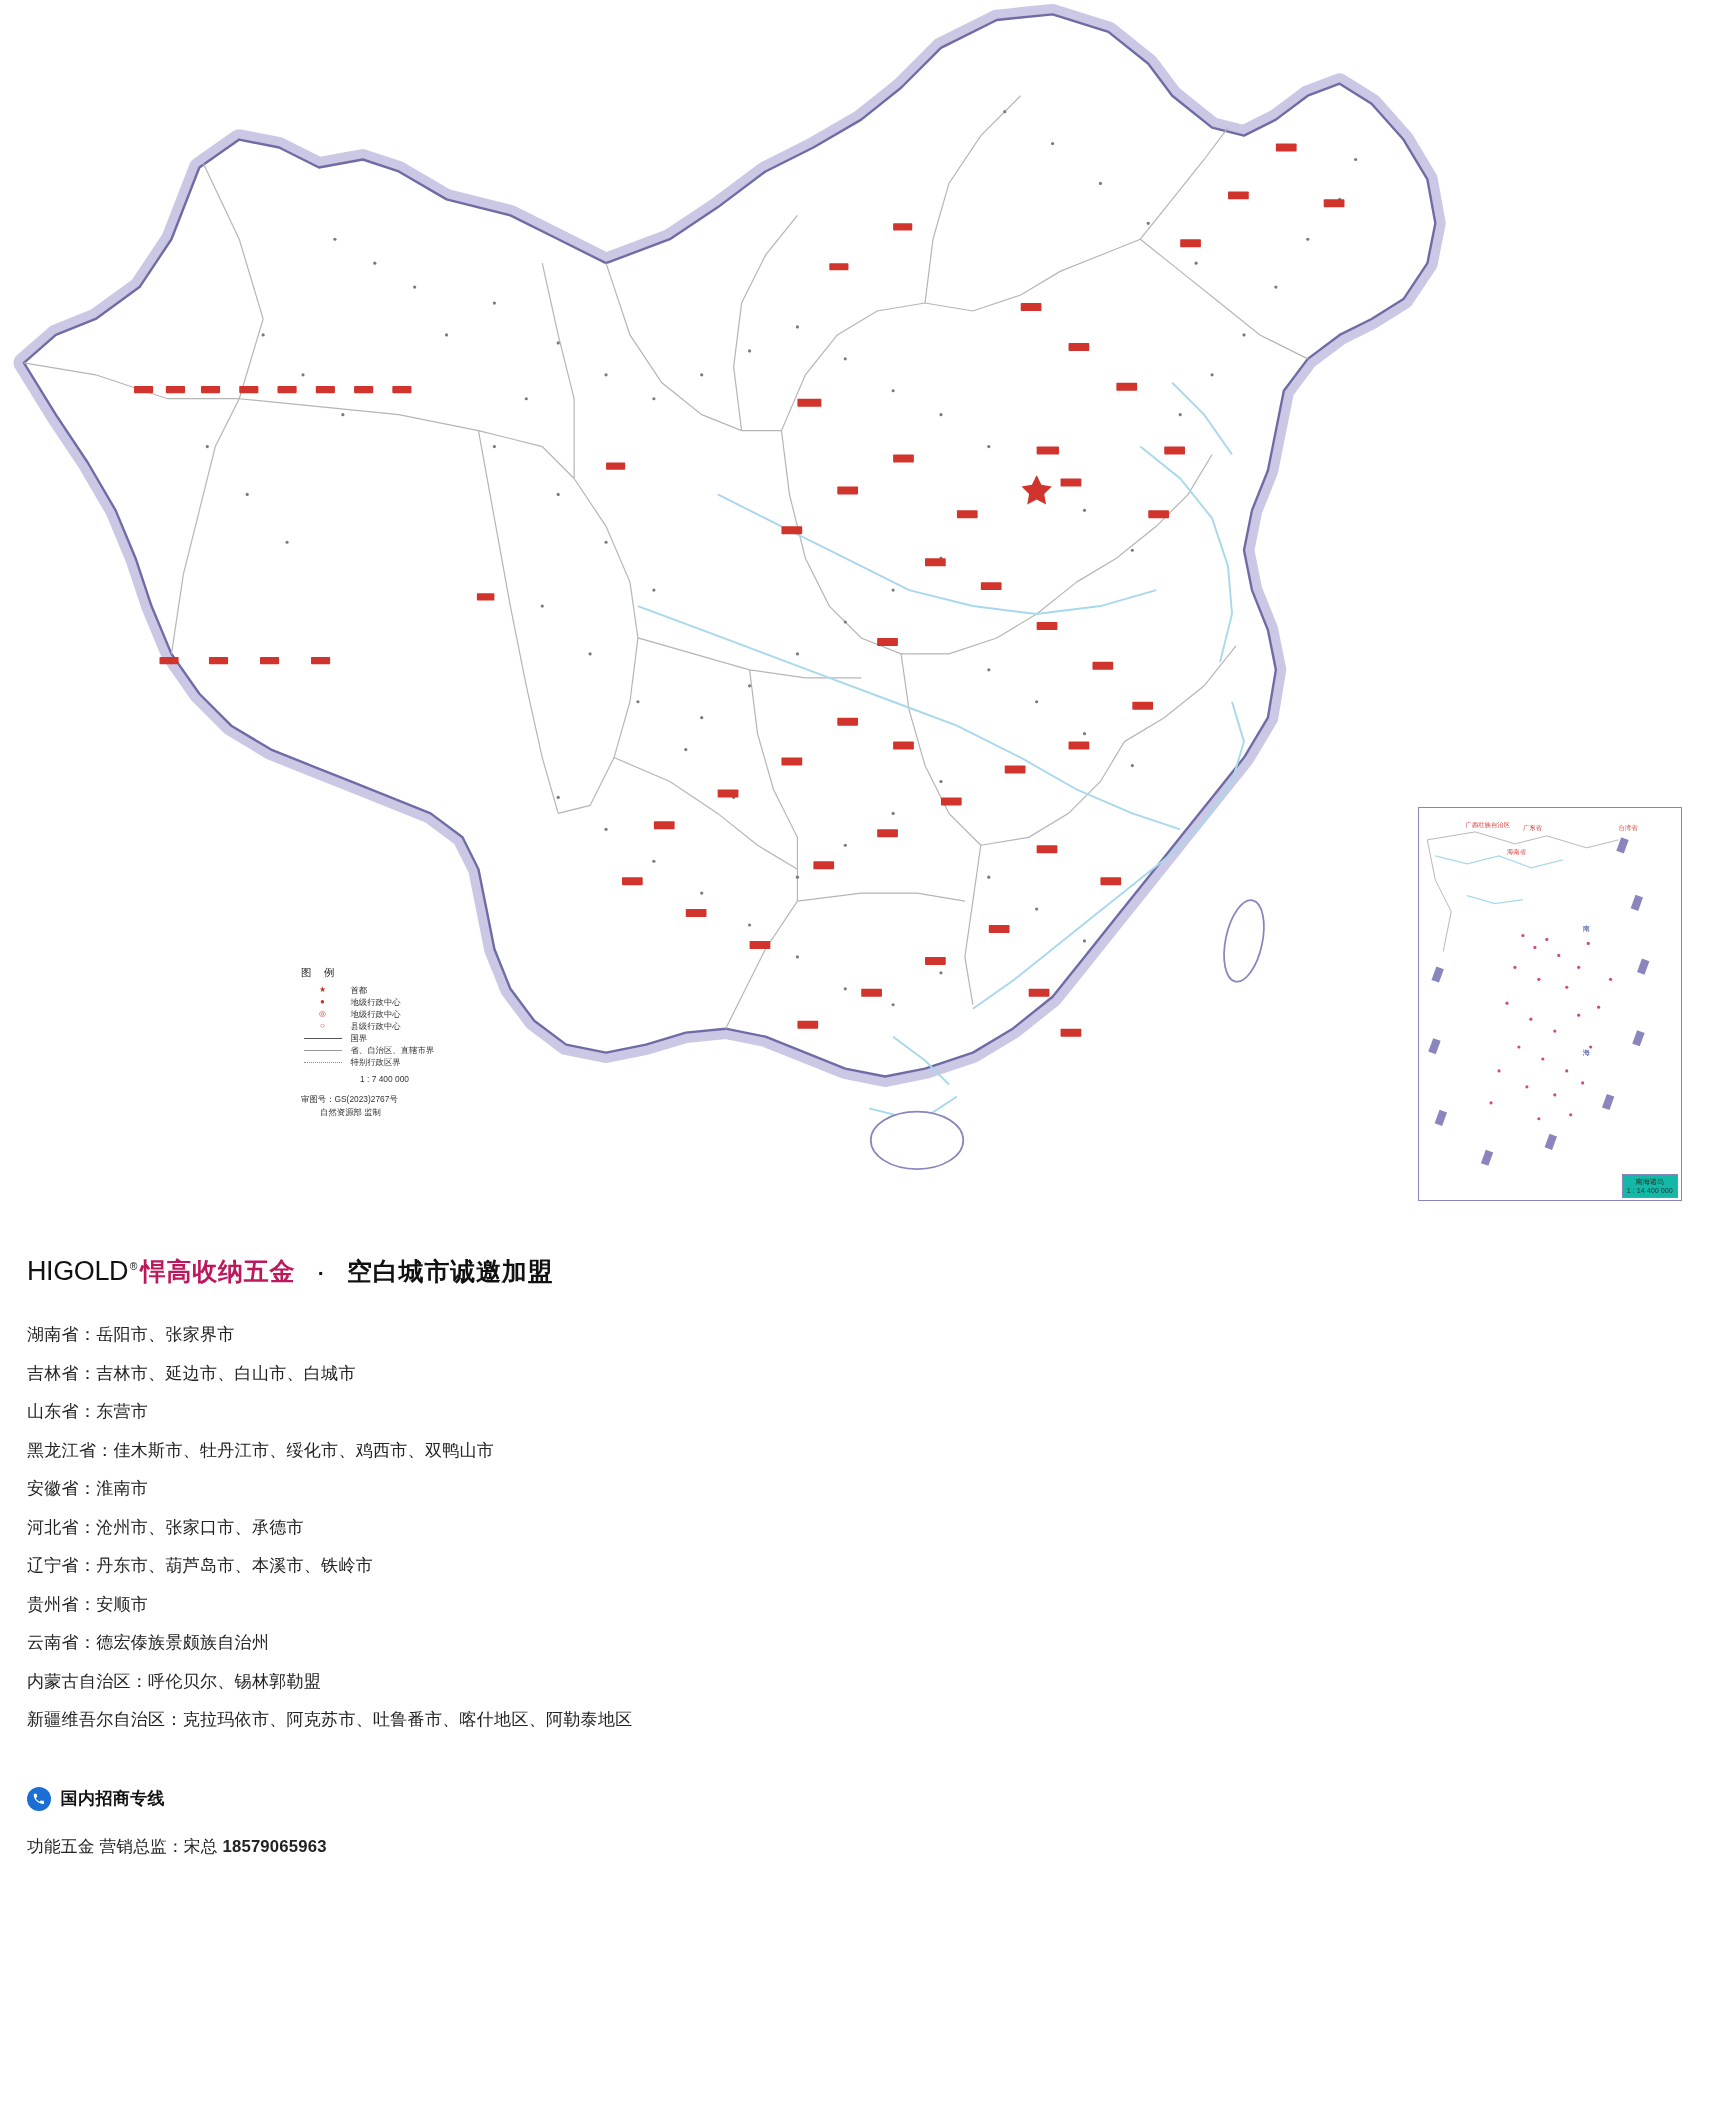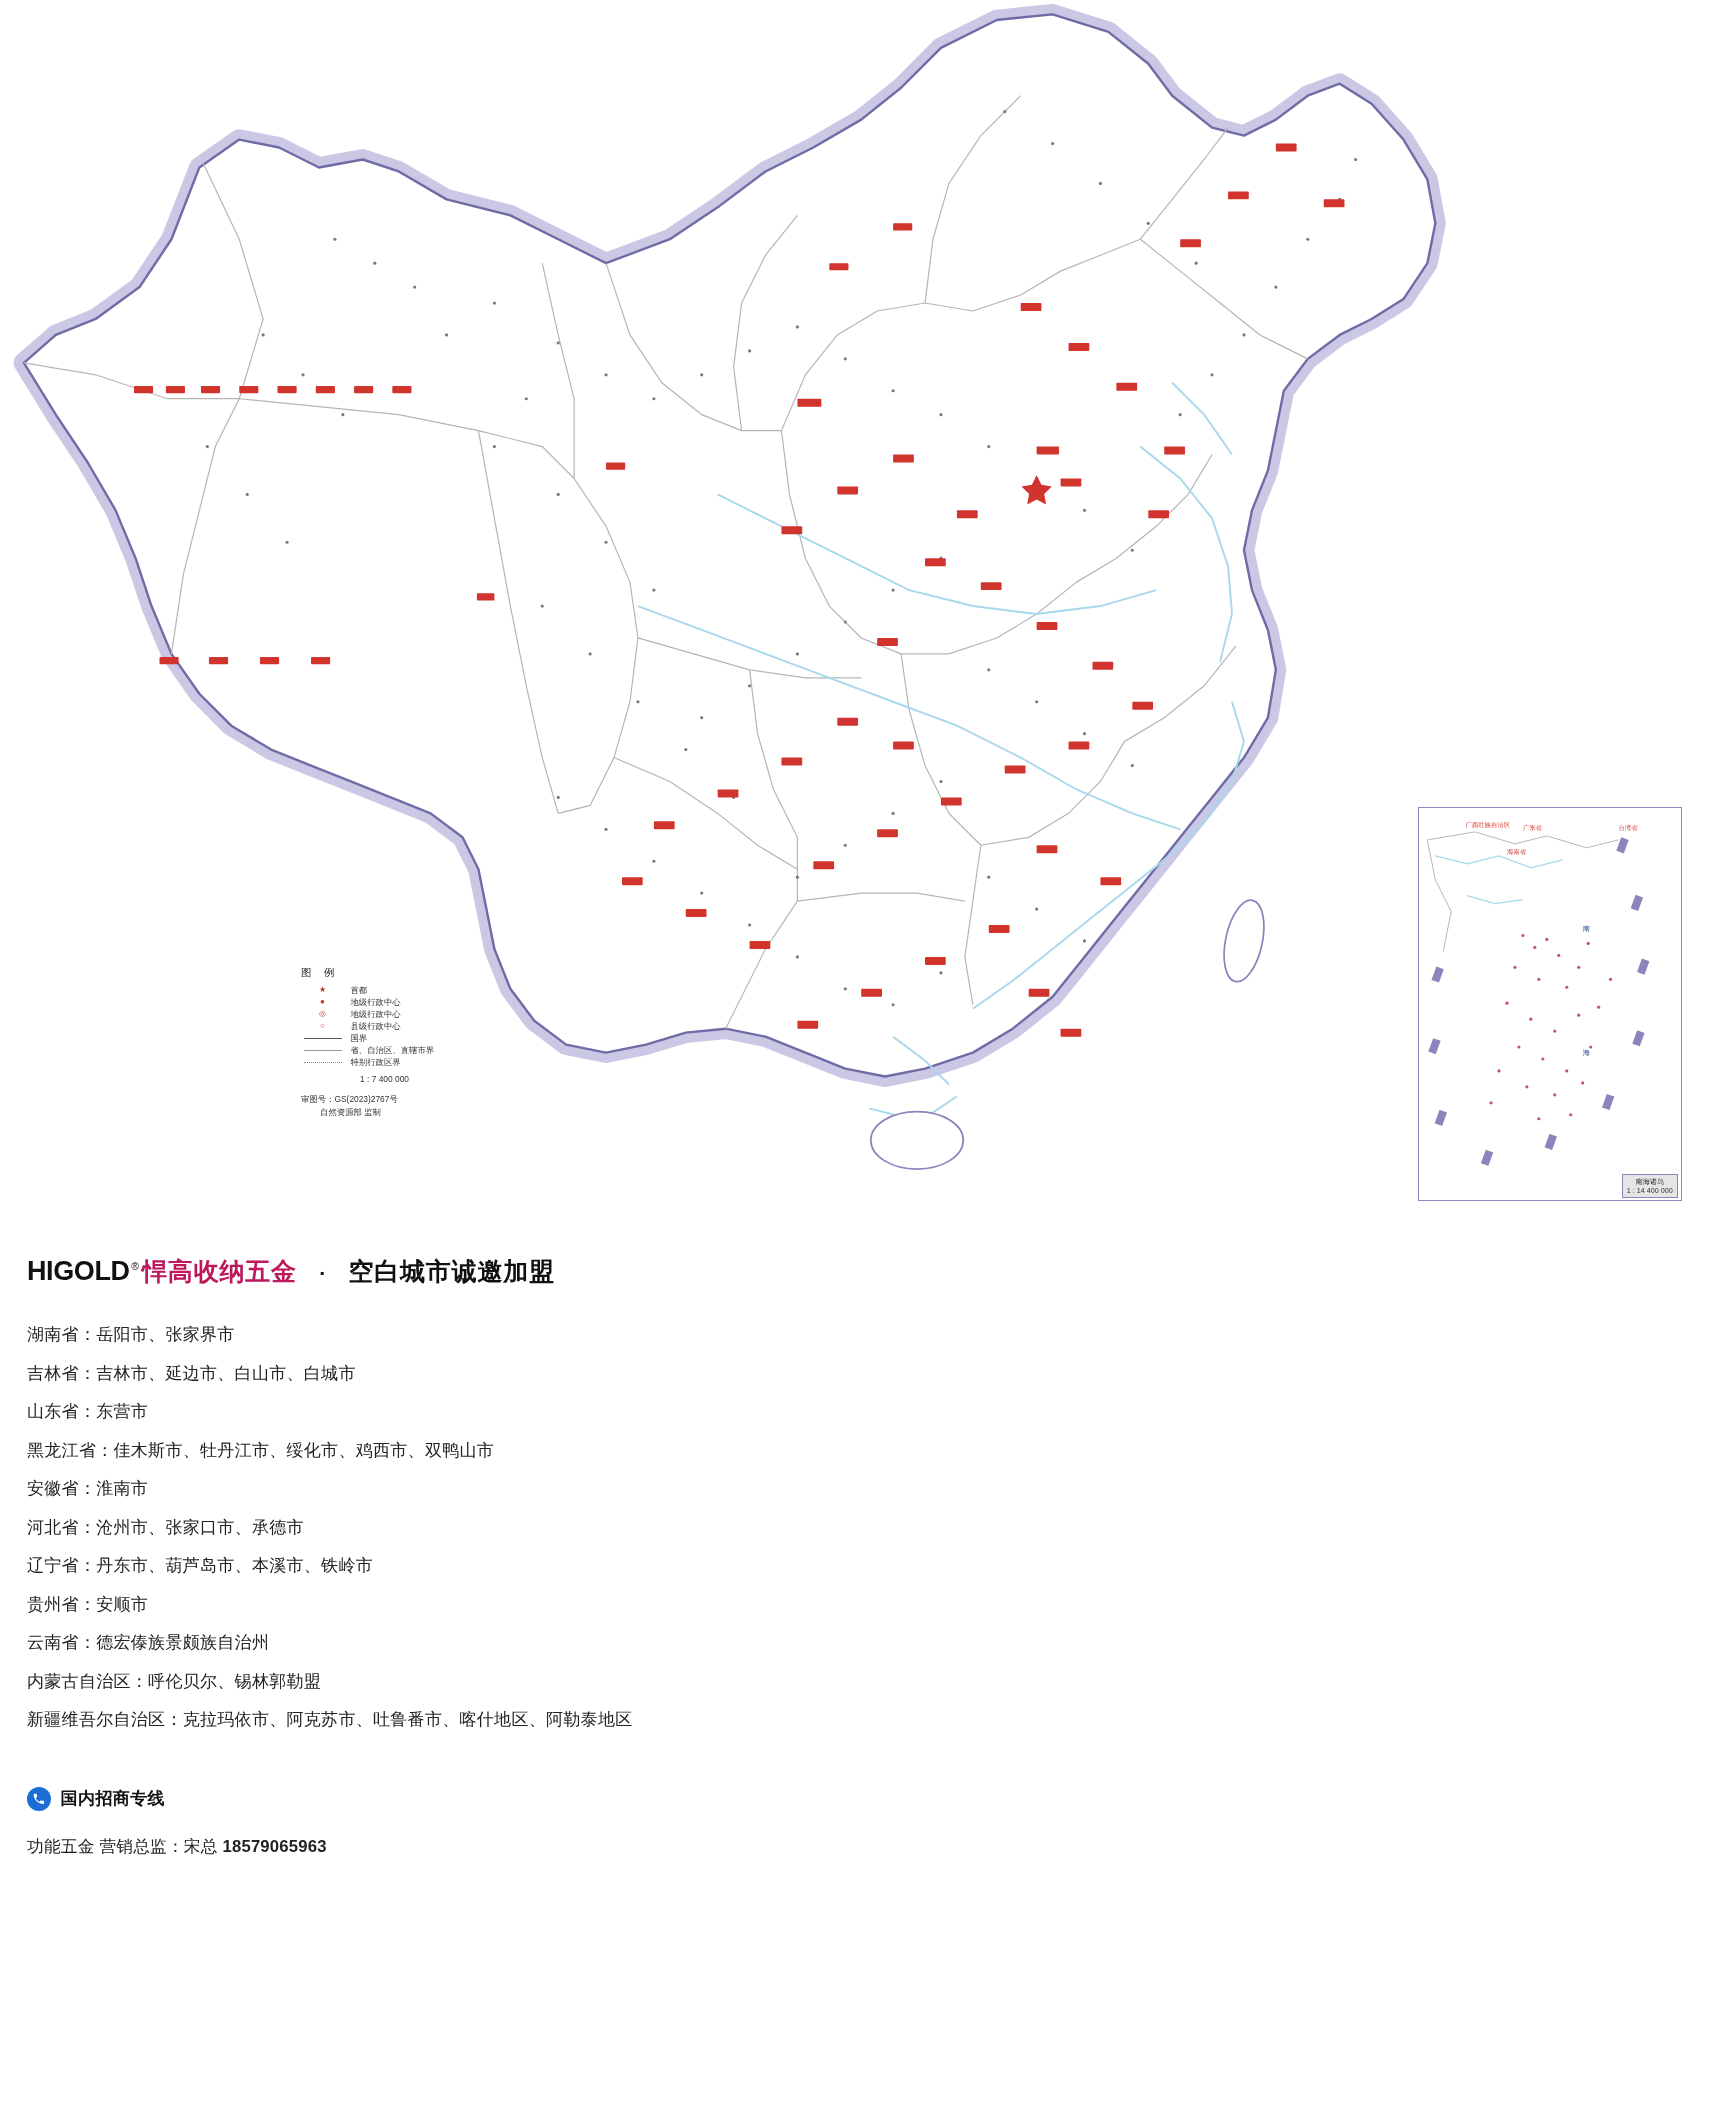--- a/index.html
+++ b/index.html
@@ -113,41 +113,41 @@
   .inset-svg {
     display: block;
     width: 100%;
     height: 100%;
   }
   .inset-label {
     position: absolute;
     right: 3.2px;
     bottom: 2.4px;
     border: 0.8px solid #8a86bd;
-    background: #e5e5e5;
+    background: #14b8a6;
     font-size: 7.2px;
     line-height: 1.25;
     text-align: center;
     padding: 1.6px 4px;
     color: #333;
   }
 
   
   .content {
     padding: 0 27px 48px 27px;
   }
   .brand-line {
     display: flex;
     align-items: baseline;
     gap: 4.8px;
     margin: 11px 0 38px 0;
   }
   .brand-logo {
     font-size: 27px;
-    font-weight: 700;
+    font-weight: 400;
     letter-spacing: -0.4px;
     color: #111;
   }
   .brand-reg {
     font-size: 10.4px;
     vertical-align: super;
     color: #111;
     position: relative;
     top: -9.6px;
     left: -3.2px;

